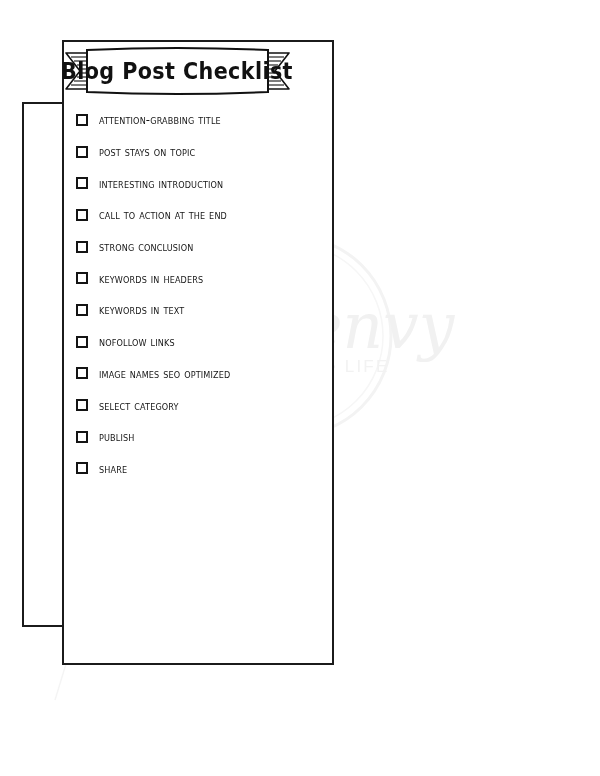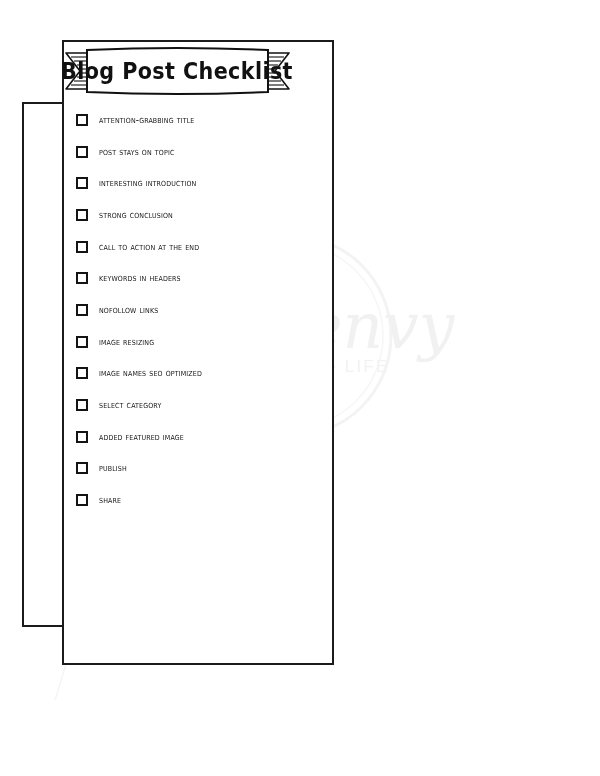--- a/index.html
+++ b/index.html
@@ -99,21 +99,21 @@
   .checkbox {
     flex:0 0 auto;
     width:12px; height:12px;
     border:2px solid #141414;
     background:#ffffff;
     margin-right:11px;
   }
 
   .row-label {
     font-family:"DejaVu Sans Condensed","DejaVu Sans", sans-serif;
-    font-size:10px;
+    font-size:13px;
     line-height:1;
     color:#141414;
     letter-spacing:0.15px;
     white-space:nowrap;
     font-variant:small-caps;
     text-transform:lowercase;
   }
 </style>
 </head>
 <body>
@@ -177,49 +177,45 @@
       <div class="row">
         <span class="checkbox"></span>
         <span class="row-label">Post Stays on Topic</span>
       </div>
       <div class="row">
         <span class="checkbox"></span>
         <span class="row-label">Interesting Introduction</span>
       </div>
       <div class="row">
         <span class="checkbox"></span>
+        <span class="row-label">Call to Action at the End</span>
+      </div>
+      <div class="row">
+        <span class="checkbox"></span>
         <span class="row-label">Strong Conclusion</span>
       </div>
       <div class="row">
         <span class="checkbox"></span>
-        <span class="row-label">Call to Action at the End</span>
-      </div>
-      <div class="row">
-        <span class="checkbox"></span>
         <span class="row-label">Keywords in Headers</span>
       </div>
       <div class="row">
         <span class="checkbox"></span>
+        <span class="row-label">Keywords in Text</span>
+      </div>
+      <div class="row">
+        <span class="checkbox"></span>
         <span class="row-label">NOFOLLOW LINKS</span>
       </div>
       <div class="row">
         <span class="checkbox"></span>
-        <span class="row-label">Image Resizing</span>
-      </div>
-      <div class="row">
-        <span class="checkbox"></span>
         <span class="row-label">Image Names SEO Optimized</span>
       </div>
       <div class="row">
         <span class="checkbox"></span>
         <span class="row-label">Select Category</span>
-      </div>
-      <div class="row">
-        <span class="checkbox"></span>
-        <span class="row-label">added Featured Image</span>
       </div>
       <div class="row">
         <span class="checkbox"></span>
         <span class="row-label">Publish</span>
       </div>
       <div class="row">
         <span class="checkbox"></span>
         <span class="row-label">SHARE</span>
       </div>
     </div>

